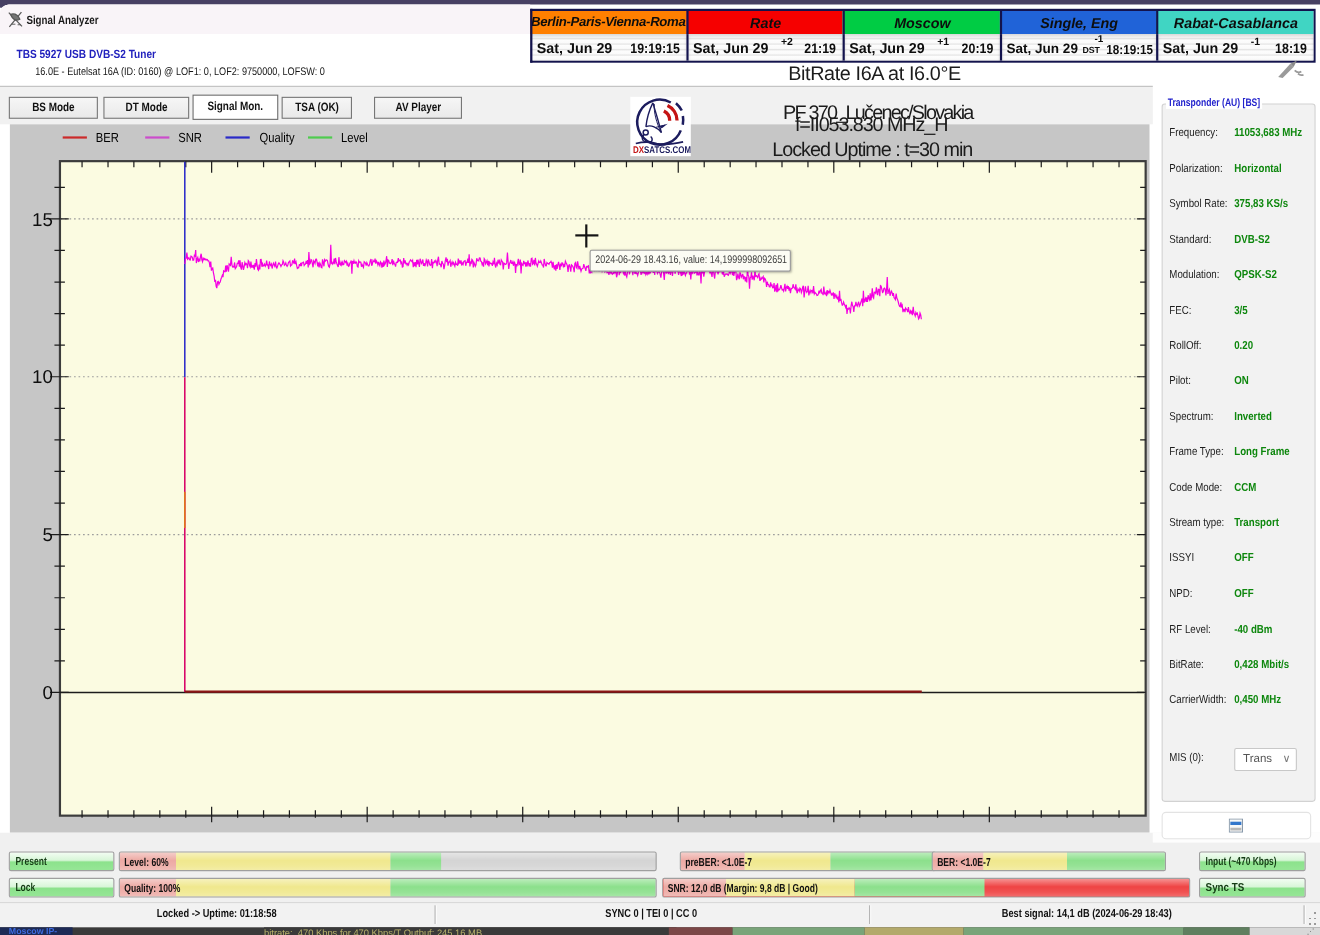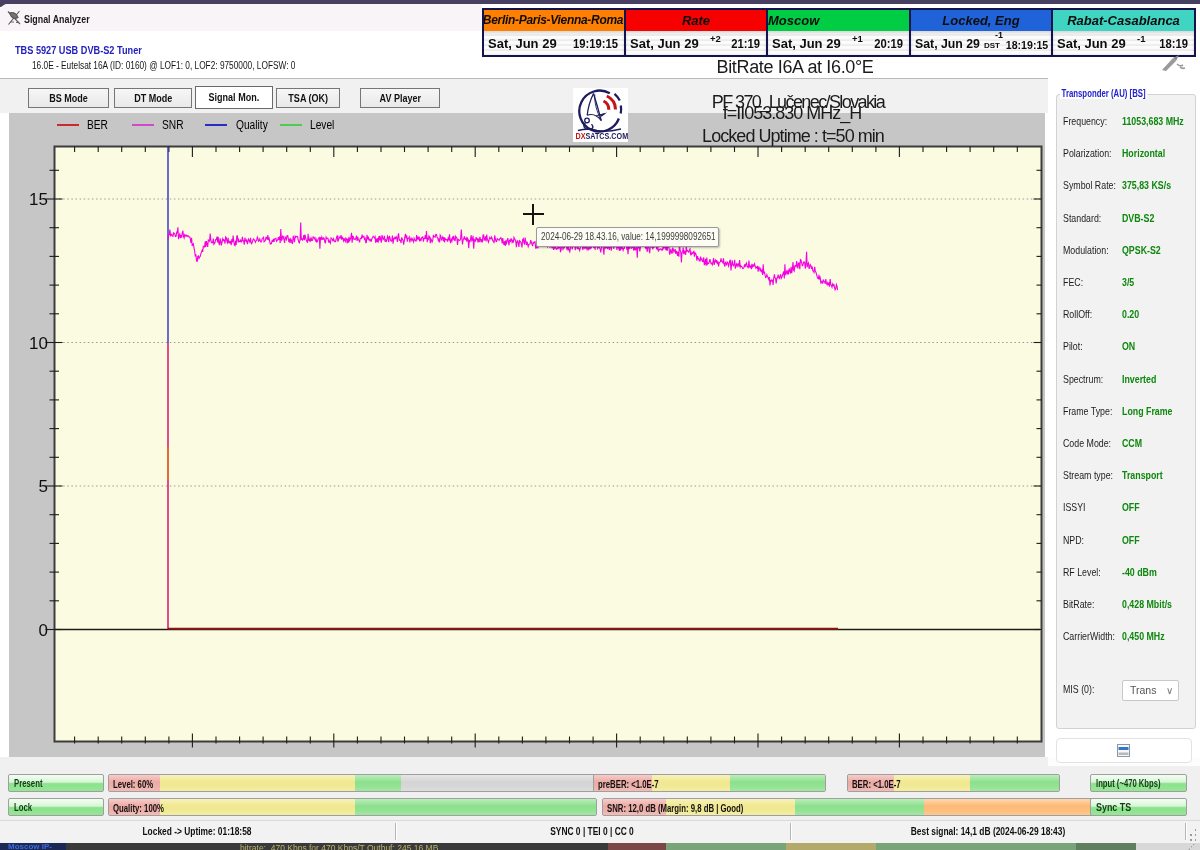--- a/index.html
+++ b/index.html
@@ -7,21 +7,21 @@
 body { font-family:"Liberation Sans", sans-serif; background:#fff; position:relative; }
 .abs { position:absolute; }
 .topstrip { left:0; top:0; width:1200px; height:7px; background:#474063; }
 .win { left:0; top:4px; width:1200px; height:846px; background:#fff; border-radius:8px 0 0 0; }
 .titlebar { left:0; top:4px; width:482px; height:27px; background:#f9f4f8; border-radius:8px 0 0 0; }
 .apptitle { left:24px; top:13px; font-size:10.8px; font-weight:bold; color:#1b1b1b; transform:scaleX(0.82); transform-origin:0 50%; white-space:nowrap;}
 .tuner { left:15px; top:44px; font-size:10.8px; font-weight:bold; color:#2121bd; transform:scaleX(0.85); transform-origin:0 50%; white-space:nowrap;}
 .subt { left:32px; top:60px; font-size:10px; color:#151515; transform:scaleX(0.83); transform-origin:0 50%; white-space:nowrap;}
 .hline { left:0; top:78px; width:1048px; height:1px; background:#b9b9b9; }
 .band { left:0; top:79px; width:1048px; height:34px; background:#f1f1f1; }
-.tab { top:88px; height:20px; background:linear-gradient(#f6f6f6,#e9e9e9); border:1px solid #767676; font-size:11px; font-weight:bold; color:#111; text-align:center; line-height:18px;margin-left:20px; }
+.tab { top:88px; height:20px; background:linear-gradient(#f6f6f6,#e9e9e9); border:1px solid #767676; font-size:11px; font-weight:bold; color:#111; text-align:center; line-height:18px; }
 .tabactive { top:86px; height:23px; background:#fff; border:1px solid #6a6a6a; line-height:20px; }
 .chartbox { left:9px; top:113px; width:1036px; height:644px; background:#c6c6c6; }
 .legend { font-size:12px; color:#000; transform:scaleX(0.85); transform-origin:0 50%; }
 .ttext { color:#1b1b1b; white-space:nowrap; transform:translateX(-50%); }
 .tooltip { left:536px; top:227px; width:183px; height:20px; background:#fcfcf4; border:1px solid #9a9a9a; border-radius:2px; font-size:10px; color:#3c3c3c; line-height:18px; box-shadow:1px 1px 2px rgba(0,0,0,0.25); white-space:nowrap;}
 .fieldset { left:1056px; top:94px; width:140px; height:635px; background:#f2f2f2; border:1px solid #d2d2d2; border-radius:3px; }
 .fstitle { left:1060px; top:88px; font-size:10px; font-weight:bold; color:#2222cc; background:#fff; padding:0 2px; transform:scaleX(0.78); transform-origin:0 50%; white-space:nowrap;}
 .rowlab { left:1063px; font-size:10.5px; color:#1d1d1d; white-space:nowrap; transform:scaleX(0.84); transform-origin:0 50%;}
 .rowval { left:1122px; font-size:10.5px; font-weight:bold; color:#0d870d; white-space:nowrap; transform:scaleX(0.84); transform-origin:0 50%;}
 .dropdown { left:1122px; top:680px; width:57px; height:21px; background:#fff; border:1px solid #c8c8c8; border-radius:2px; font-size:10.5px; color:#555; line-height:19px; padding-left:7px; }
@@ -217,41 +217,41 @@
 <div class="abs" style="left:482px;top:8px;width:2px;height:49px;background:#13134d;z-index:2;"></div>
 <div class="abs" style="left:482px;top:10px;width:142px;height:21px;background:#ff7f00;font-size:12px;font-weight:bold;font-style:italic;color:#0d0d0d;text-align:center;line-height:21px;letter-spacing:-0.3px;">Berlin-Paris-Vienna-Roma</div>
 <div class="abs" style="left:482px;top:31px;width:142px;height:24px;background:repeating-linear-gradient(#fdfdfd 0px,#fafafa 3px,#e5e5e5 4px,#f4f4f4 5px);box-shadow:inset 0 2px 3px rgba(0,0,0,0.15);"></div>
 <div class="abs" style="left:488px;top:36px;font-size:13px;font-weight:bold;color:#0d0d0d;">Sat, Jun 29</div>
 <div class="abs" style="right:582px;top:37px;transform:scaleX(0.9);transform-origin:100% 50%;font-size:12.5px;font-weight:bold;color:#0d0d0d;">19:19:15</div>
 <div class="abs" style="left:624px;top:10px;width:142px;height:21px;background:#f60000;border-left:2px solid #13134d;font-size:13px;font-weight:bold;font-style:italic;color:#0d0d0d;text-align:center;line-height:21px;">Rate</div>
 <div class="abs" style="left:624px;top:31px;width:142px;height:24px;background:repeating-linear-gradient(#fdfdfd 0px,#fafafa 3px,#e5e5e5 4px,#f4f4f4 5px);box-shadow:inset 0 2px 3px rgba(0,0,0,0.15);border-left:2px solid #13134d;"></div>
 <div class="abs" style="left:630px;top:36px;font-size:13px;font-weight:bold;color:#0d0d0d;">Sat, Jun 29</div>
 <div class="abs" style="left:710px;top:33px;font-size:9.5px;font-weight:bold;color:#0d0d0d;">+2</div>
 <div class="abs" style="right:440px;top:37px;transform:scaleX(0.9);transform-origin:100% 50%;font-size:12.5px;font-weight:bold;color:#0d0d0d;">21:19</div>
-<div class="abs" style="left:766px;top:10px;width:143px;height:21px;background:#00cc44;border-left:2px solid #13134d;font-size:13px;font-weight:bold;font-style:italic;color:#0d0d0d;text-align:left;line-height:21px;">Moscow</div>
+<div class="abs" style="left:766px;top:10px;width:143px;height:21px;background:#00cc44;border-left:2px solid #13134d;font-size:13px;font-weight:bold;font-style:italic;color:#0d0d0d;text-align:center;line-height:21px;">Moscow</div>
 <div class="abs" style="left:766px;top:31px;width:143px;height:24px;background:repeating-linear-gradient(#fdfdfd 0px,#fafafa 3px,#e5e5e5 4px,#f4f4f4 5px);box-shadow:inset 0 2px 3px rgba(0,0,0,0.15);border-left:2px solid #13134d;"></div>
 <div class="abs" style="left:772px;top:36px;font-size:13px;font-weight:bold;color:#0d0d0d;">Sat, Jun 29</div>
 <div class="abs" style="left:852px;top:33px;font-size:9.5px;font-weight:bold;color:#0d0d0d;">+1</div>
 <div class="abs" style="right:297px;top:37px;transform:scaleX(0.9);transform-origin:100% 50%;font-size:12.5px;font-weight:bold;color:#0d0d0d;">20:19</div>
-<div class="abs" style="left:909px;top:10px;width:142px;height:21px;background:#2063d8;border-left:2px solid #13134d;font-size:13px;font-weight:bold;font-style:italic;color:#0d0d0d;text-align:center;line-height:21px;">Locked, Eng</div>
+<div class="abs" style="left:909px;top:10px;width:142px;height:21px;background:#2063d8;border-left:2px solid #13134d;font-size:13px;font-weight:bold;font-style:italic;color:#0d0d0d;text-align:center;line-height:21px;">Single, Eng</div>
 <div class="abs" style="left:909px;top:31px;width:142px;height:24px;background:repeating-linear-gradient(#fdfdfd 0px,#fafafa 3px,#e5e5e5 4px,#f4f4f4 5px);box-shadow:inset 0 2px 3px rgba(0,0,0,0.15);border-left:2px solid #13134d;"></div>
 <div class="abs" style="left:915px;top:37px;font-size:12.3px;font-weight:bold;color:#0d0d0d;">Sat, Jun 29</div>
 <div class="abs" style="left:995px;top:30px;font-size:9px;font-weight:bold;color:#0d0d0d;">-1</div>
 <div class="abs" style="left:984px;top:41px;font-size:8px;font-weight:bold;color:#0d0d0d;">DST</div>
 <div class="abs" style="right:152px;top:38px;transform:scaleX(0.9);transform-origin:100% 50%;font-size:11.8px;font-weight:bold;color:#0d0d0d;">18:19:15</div>
 <div class="abs" style="left:1051px;top:10px;width:143px;height:21px;background:#40d5c3;border-left:2px solid #13134d;font-size:13px;font-weight:bold;font-style:italic;color:#0d0d0d;text-align:center;line-height:21px;">Rabat-Casablanca</div>
 <div class="abs" style="left:1051px;top:31px;width:143px;height:24px;background:repeating-linear-gradient(#fdfdfd 0px,#fafafa 3px,#e5e5e5 4px,#f4f4f4 5px);box-shadow:inset 0 2px 3px rgba(0,0,0,0.15);border-left:2px solid #13134d;"></div>
 <div class="abs" style="left:1057px;top:36px;font-size:13px;font-weight:bold;color:#0d0d0d;">Sat, Jun 29</div>
 <div class="abs" style="left:1137px;top:33px;font-size:9.5px;font-weight:bold;color:#0d0d0d;">-1</div>
 <div class="abs" style="right:12px;top:37px;transform:scaleX(0.9);transform-origin:100% 50%;font-size:12.5px;font-weight:bold;color:#0d0d0d;">18:19</div>
 
 <div class="abs ttext" style="left:795px;top:57px;font-size:18px;letter-spacing:-0.35px;">BitRate I6A at I6.0°E</div>
 <div class="abs ttext" style="left:798px;top:92px;font-size:18px;letter-spacing:-1.6px;">PF 370_Lučenec/Slovakia</div>
 <div class="abs ttext" style="left:792px;top:103px;font-size:18px;letter-spacing:-1.0px;">f=II053.830 MHz_H</div>
-<div class="abs ttext" style="left:793px;top:126px;font-size:18px;letter-spacing:-0.95px;">Locked Uptime : t=50 min</div>
+<div class="abs ttext" style="left:793px;top:126px;font-size:18px;letter-spacing:-0.95px;">Locked Uptime : t=30 min</div>
 
 <div class="abs" style="left:573px;top:88px;width:55px;height:54px;background:#fff;"></div>
 <svg class="abs" style="left:573px;top:88px;" width="55" height="54" viewBox="0 0 55 54">
  <path d="M45.9 30.5 A 20.5 20.5 0 1 1 36.8 5.2" fill="none" stroke="#1c1c5e" stroke-width="2.3"></path>
  <path d="M41.5 5.8 A 21.5 21.5 0 0 1 46.8 12.5" fill="none" stroke="#1c1c5e" stroke-width="2.3"></path>
  <path d="M47.8 17.5 A 21.5 21.5 0 0 1 47.7 25.5" fill="none" stroke="#1c1c5e" stroke-width="2.3"></path>
  <path d="M33.8 8.0 A 15 15 0 0 1 42.5 21.5" fill="none" stroke="#c41414" stroke-width="3"></path>
  <path d="M30.5 13 A 9.5 9.5 0 0 1 35.8 21.8" fill="none" stroke="#c41414" stroke-width="3"></path>
  <path d="M20.5 5.5 C 23 13.5, 25.8 23, 28.3 32.6" fill="none" stroke="#1c1c5e" stroke-width="1.3"></path>
  <path d="M20.5 5.5 C 17 12.5, 15 20, 14.2 27.2" fill="none" stroke="#1c1c5e" stroke-width="1.3"></path>
@@ -321,21 +321,21 @@
 <div class="abs botband"></div>
 <div class="abs" style="left:1048px;top:757px;width:152px;height:9px;background:#fdfdfd;"></div>
 <div class="abs sbox" style="left:8px;top:774px;width:96px;"><span class="t">Present</span></div>
 <div class="abs sbar" style="left:108px;top:774px;width:489px;background:#d4d4d4;">
     <div class="zone" style="left:0.0%;width:10.5%;background:#edaaa4;"></div>
     <div class="zone" style="left:10.5%;width:40.0%;background:#f0e88e;"></div>
     <div class="zone" style="left:50.5%;width:9.5%;background:#8ce08c;"></div>
     <div class="shine"></div>
     <span>Level: 60%</span>
   </div>
-<div class="abs sbar" style="left:593px;top:774px;width:233px;background:#d4d4d4;">
+<div class="abs sbar" style="left:618px;top:774px;width:233px;background:#d4d4d4;">
     <div class="zone" style="left:0.0%;width:25.0%;background:#edaaa4;"></div>
     <div class="zone" style="left:25.0%;width:34.0%;background:#f0e88e;"></div>
     <div class="zone" style="left:59.0%;width:41.0%;background:#8ce08c;"></div>
     <div class="shine"></div>
     <span>preBER: &lt;1.0E-7</span>
   </div>
 <div class="abs sbar" style="left:847px;top:774px;width:213px;background:#d4d4d4;">
     <div class="zone" style="left:0.0%;width:22.0%;background:#edaaa4;"></div>
     <div class="zone" style="left:22.0%;width:36.0%;background:#f0e88e;"></div>
     <div class="zone" style="left:58.0%;width:42.0%;background:#8ce08c;"></div>
@@ -344,21 +344,21 @@
   </div>
 <div class="abs sbox" style="left:1090px;top:774px;width:97px;"><span class="t" style="transform:scaleX(0.73);">Input (~470 Kbps)</span></div>
 <div class="abs sbox" style="left:8px;top:798px;width:96px;"><span class="t">Lock</span></div>
 <div class="abs sbar" style="left:108px;top:798px;width:489px;background:#d4d4d4;">
     <div class="zone" style="left:0.0%;width:10.5%;background:#edaaa4;"></div>
     <div class="zone" style="left:10.5%;width:40.0%;background:#f0e88e;"></div>
     <div class="zone" style="left:50.5%;width:49.5%;background:#8ce08c;"></div>
     <div class="shine"></div>
     <span>Quality: 100%</span>
   </div>
-<div class="abs sbar" style="left:602px;top:798px;width:528px;background:#fdba74;">
+<div class="abs sbar" style="left:602px;top:798px;width:480px;background:#ef4444;">
     <div class="zone" style="left:0.0%;width:12.0%;background:#edaaa4;"></div>
     <div class="zone" style="left:12.0%;width:24.5%;background:#f0e88e;"></div>
     <div class="zone" style="left:36.5%;width:24.5%;background:#8ce08c;"></div>
     <div class="shine"></div>
     <span>SNR: 12,0 dB (Margin: 9,8 dB | Good)</span>
   </div>
 <div class="abs sbox" style="left:1090px;top:798px;width:97px;"><span class="t" style="transform:scaleX(0.85);">Sync TS</span></div>
 
 <div class="abs statusbar"></div>
 <div class="abs stxt" style="left:197px;">Locked -&gt; Uptime: 01:18:58</div>

